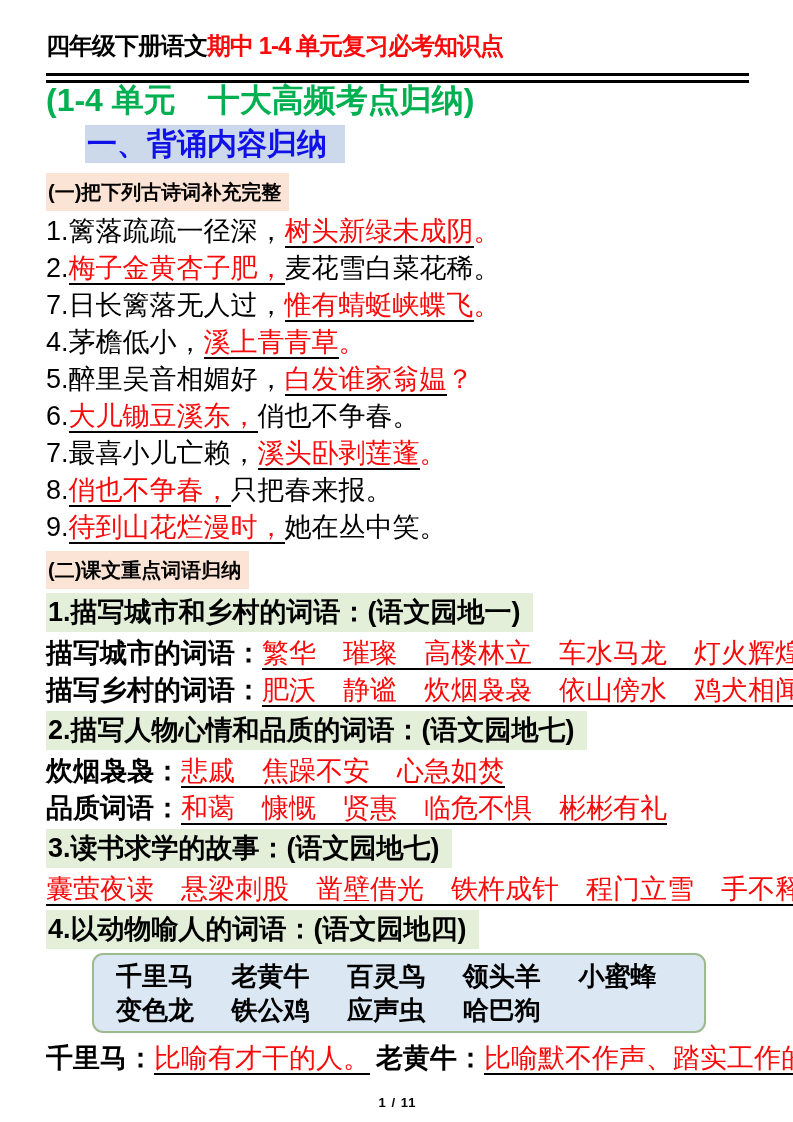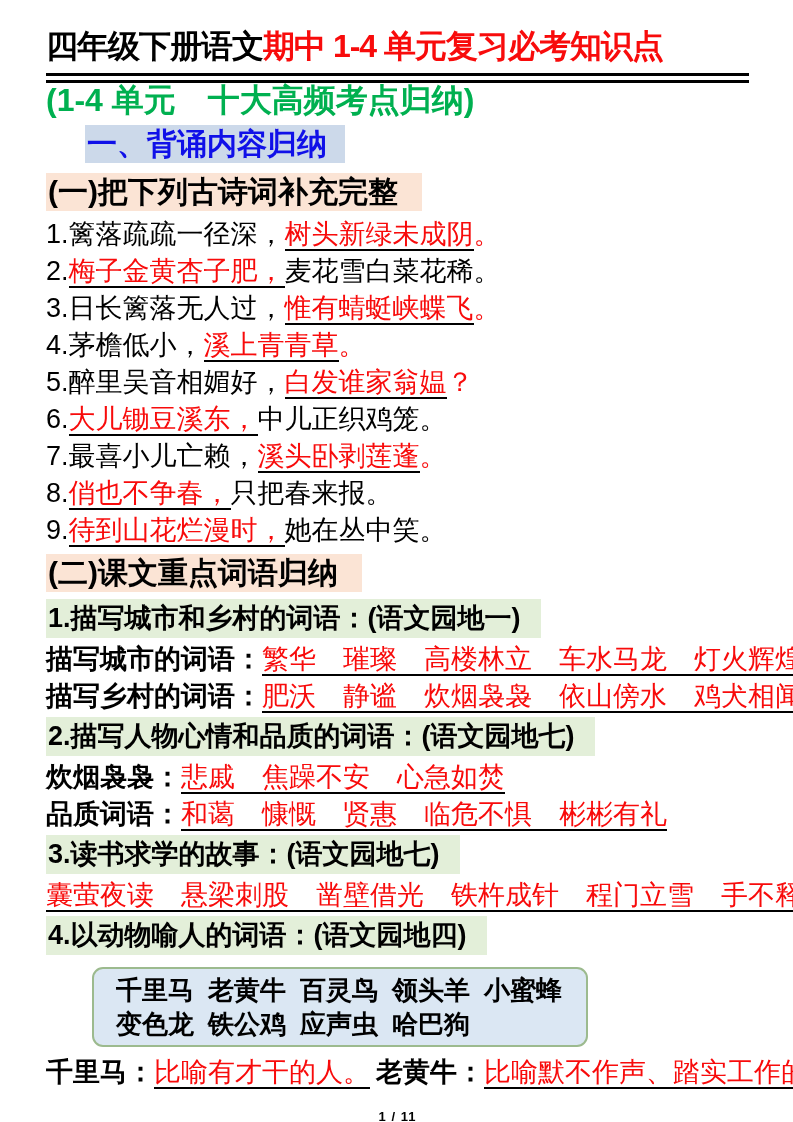--- a/index.html
+++ b/index.html
@@ -19,21 +19,21 @@
   }
   body {
     width: 793px; height: 1122px;
     overflow: hidden;
     font-family: "Liberation Sans", "DejaVu Sans", sans-serif;
     color: #000;
   }
   .page { padding: 24px 44px 0 46px; }
 
   .doc-title {
-    font-size: 32px; font-weight: bold;
+    font-size: 24px; font-weight: bold;
     letter-spacing: -1px;
     white-space: nowrap;
     line-height: 44px;
   }
   .doc-title .title-red { color: var(--red); }
 
   .title-rule {
     margin-top: 5px;
     height: 10px;
     border-top: 3px solid #000;
@@ -56,42 +56,42 @@
     color: var(--blue);
     font-size: 30px; font-weight: bold;
     padding: 1px 18px 2px 2px;
     line-height: 35px;
   }
 
   .h-peach-wrap { margin-top: 5px; line-height: 38px; }
   .h-peach {
     display: inline-block;
     background: var(--peach-highlight);
-    font-size: 30px; font-weight: bold;
-    padding: 2px 24px 2px 2px;
+    font-size: 20px; font-weight: bold;
+    padding: 2px 8px 2px 2px;
     line-height: 34px;
   }
 
   .h-green-wrap { margin-top: 2px; line-height: 39px; }
   .h-green {
     display: inline-block;
     background: var(--green-highlight);
     font-size: 27px; font-weight: bold;
-    padding: 2px 20px 2px 2px;
+    padding: 2px 12px 2px 2px;
     line-height: 35px;
   }
 
   .poem, .word-line { font-size: 27px; }
   .red { color: var(--red); }
   .ul { border-bottom: 2.5px solid #000; }
   .lbl { font-weight: bold; }
 
   .animal-box {
-    margin: 9px 0 4px 46px;
-    width: 496px;
+    margin: 1px 0 4px 46px;
+    width: 614px;
     background: var(--box-background);
     border: 2px solid var(--box-border);
     border-radius: 11px;
     padding: 4px 10px 4px 22px;
     display: grid;
     grid-template-columns: repeat(5, 1fr);
   }
   .animal-box .cell {
     font-size: 26px; font-weight: bold;
     line-height: 34px;
@@ -123,24 +123,24 @@
   <div class="h-blue-wrap">
     <span class="h-blue">一、背诵内容归纳</span>
   </div>
 
   <div class="h-peach-wrap">
     <span class="h-peach">(一)把下列古诗词补充完整</span>
   </div>
 
   <div class="poem row"><span>1.篱落疏疏一径深，</span><span class="red ul">树头新绿未成阴</span><span class="red">。</span><span></span></div>
   <div class="poem row"><span>2.</span><span class="red ul">梅子金黄杏子肥，</span><span class="red"></span><span>麦花雪白菜花稀。</span></div>
-  <div class="poem row"><span>3.日长篱落无人过，</span><span class="red ul">惟有蜻蜓峡蝶飞</span><span class="red">。</span><span></span></div>
+  <div class="poem row"><span>7.日长篱落无人过，</span><span class="red ul">惟有蜻蜓峡蝶飞</span><span class="red">。</span><span></span></div>
   <div class="poem row"><span>4.茅檐低小，</span><span class="red ul">溪上青青草</span><span class="red">。</span><span></span></div>
   <div class="poem row"><span>5.醉里吴音相媚好，</span><span class="red ul">白发谁家翁媪</span><span class="red">？</span><span></span></div>
-  <div class="poem row"><span>6.</span><span class="red ul">大儿锄豆溪东，</span><span class="red"></span><span>中儿正织鸡笼。</span></div>
+  <div class="poem row"><span>6.</span><span class="red ul">大儿锄豆溪东，</span><span class="red"></span><span>俏也不争春。</span></div>
   <div class="poem row"><span>7.最喜小儿亡赖，</span><span class="red ul">溪头卧剥莲蓬</span><span class="red">。</span><span></span></div>
   <div class="poem row"><span>8.</span><span class="red ul">俏也不争春，</span><span class="red"></span><span>只把春来报。</span></div>
   <div class="poem row"><span>9.</span><span class="red ul">待到山花烂漫时，</span><span class="red"></span><span>她在丛中笑。</span></div>
 
   <div class="h-peach-wrap">
     <span class="h-peach">(二)课文重点词语归纳</span>
   </div>
 
   <div class="h-green-wrap">
     <span class="h-green">1.描写城市和乡村的词语：(语文园地一)</span>

